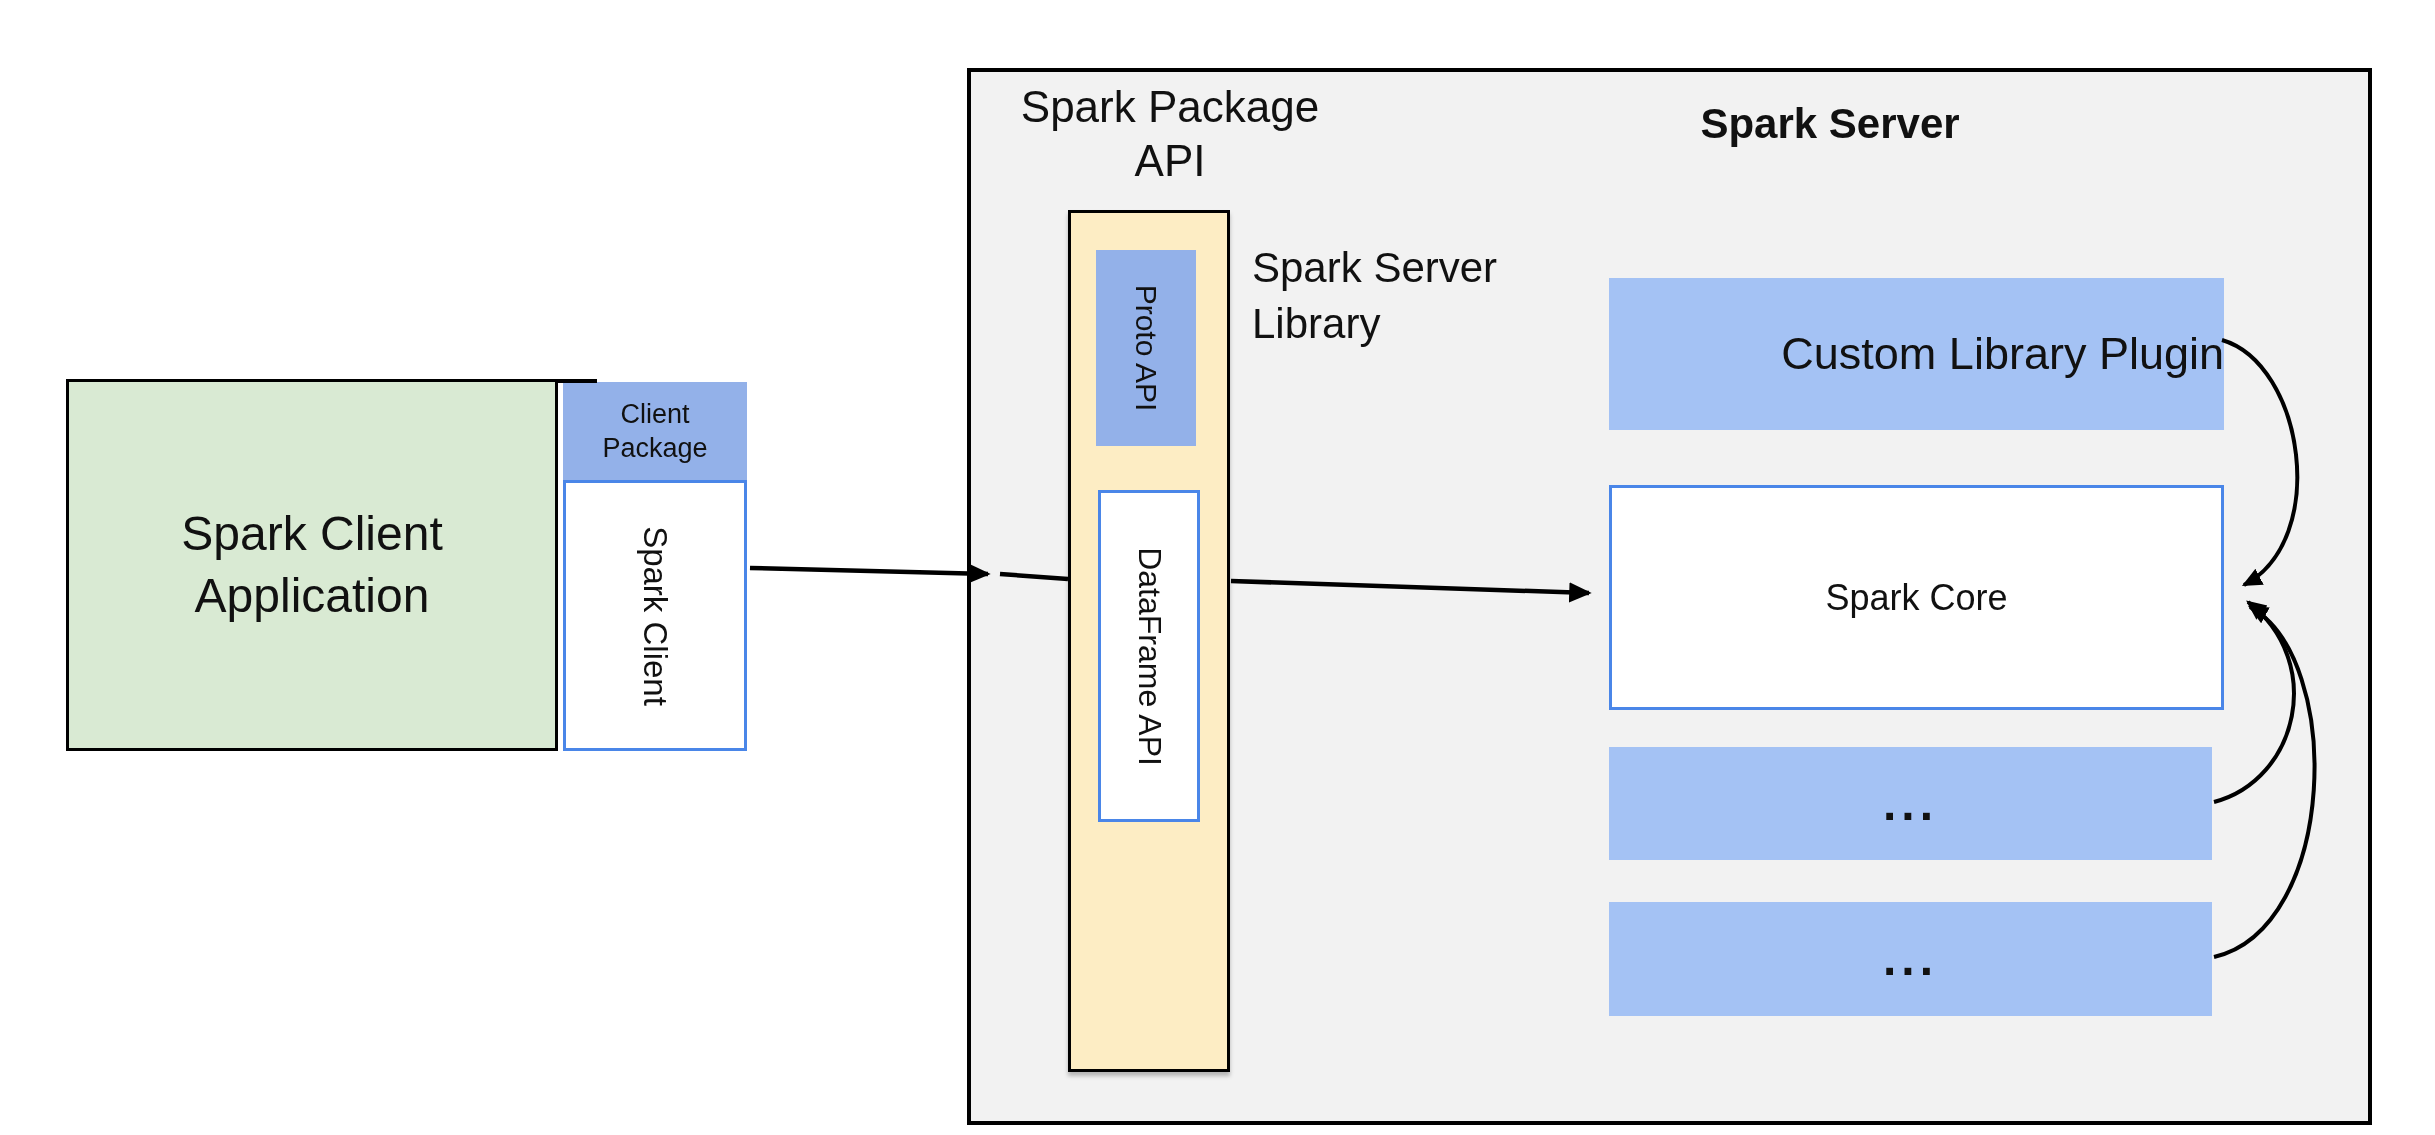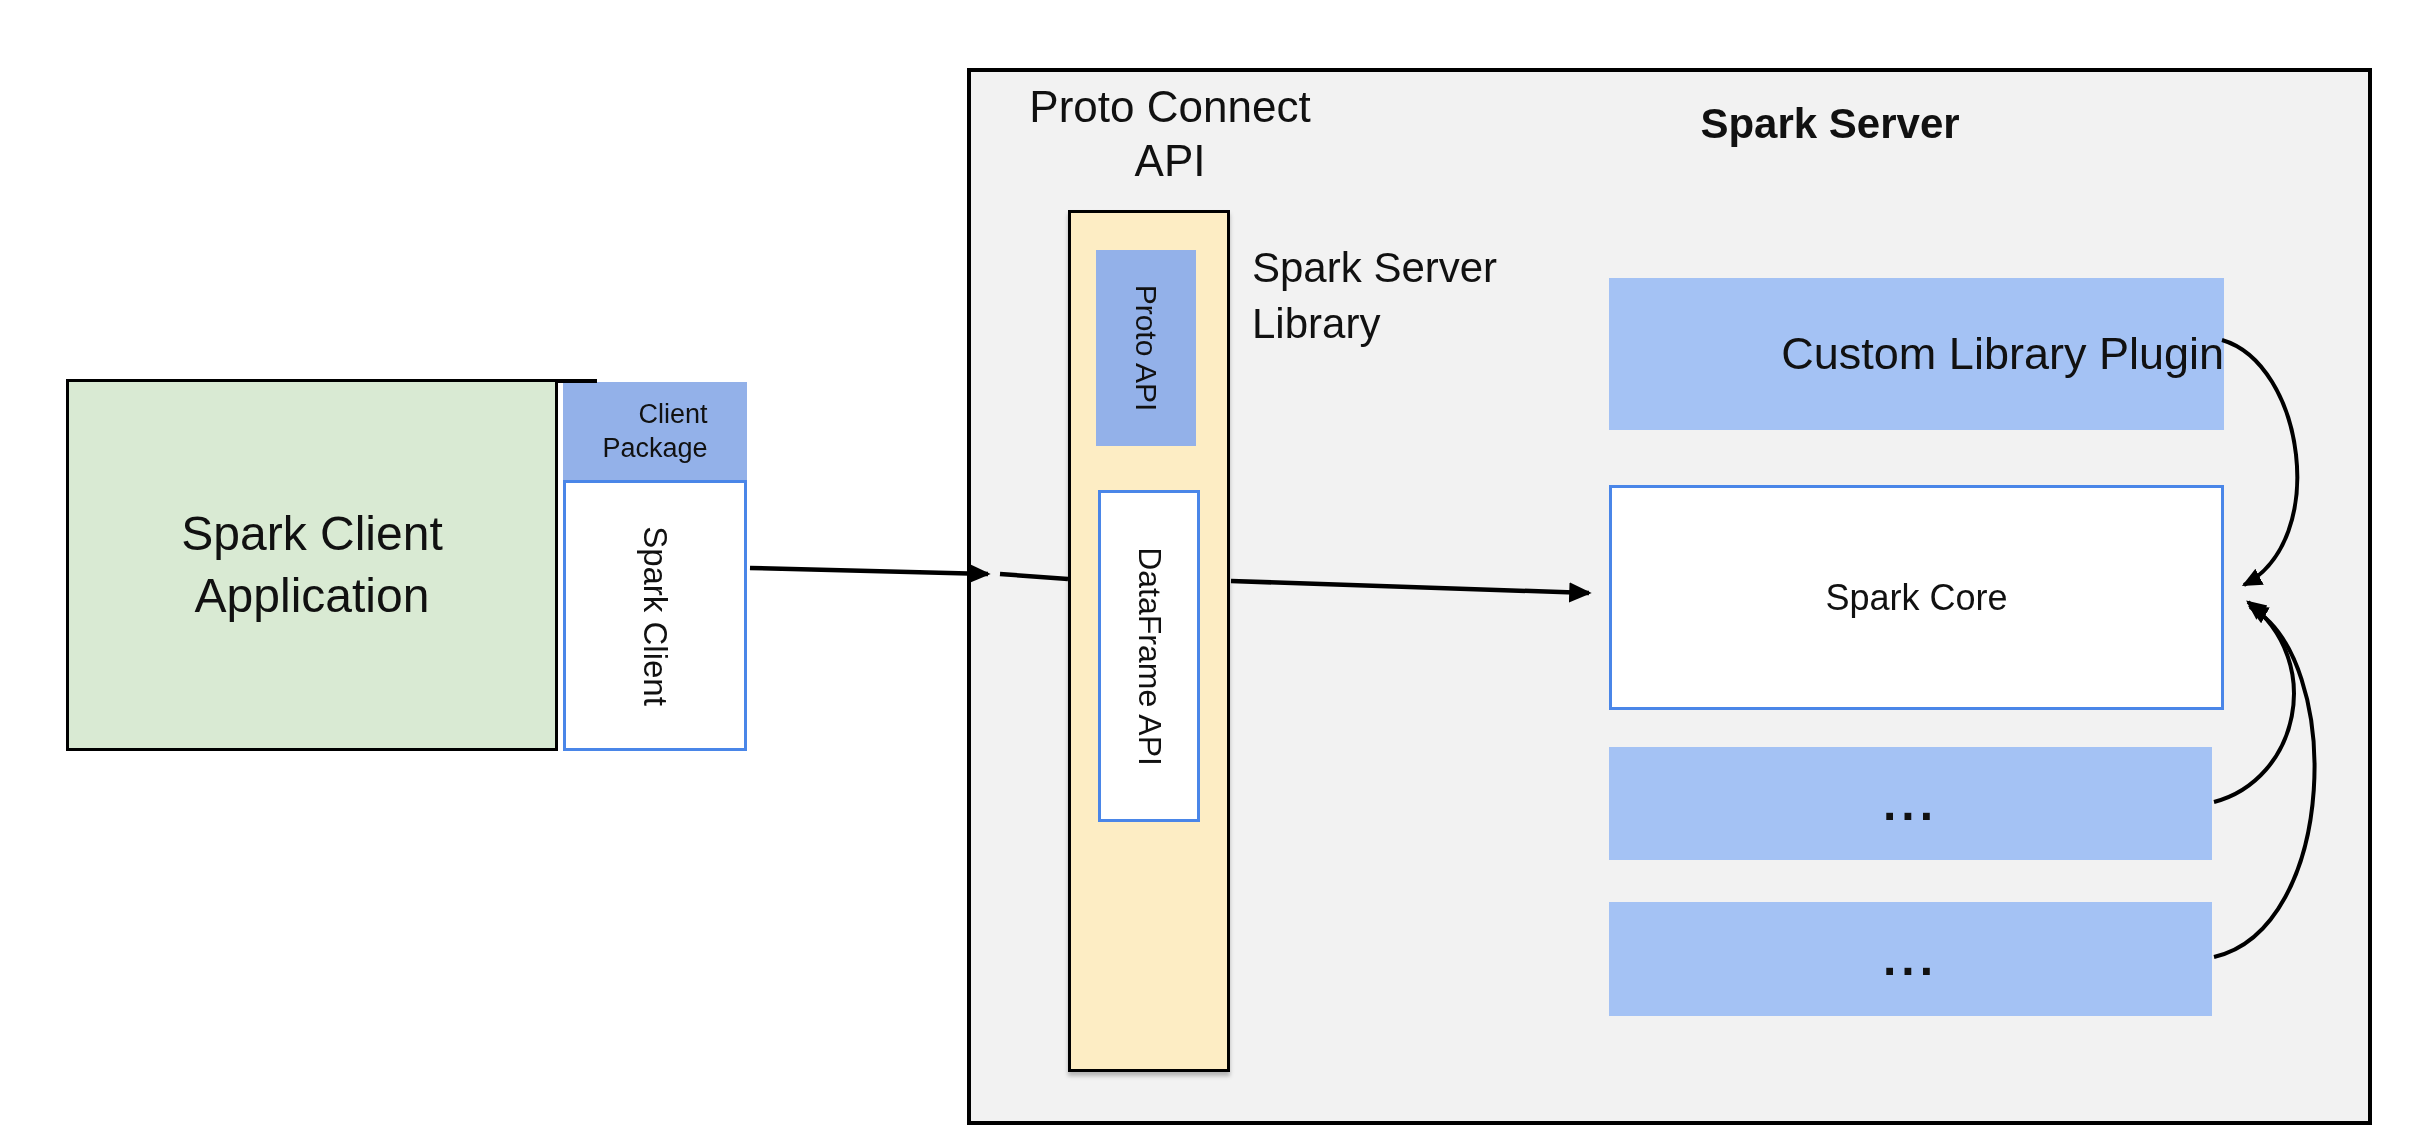--- a/index.html
+++ b/index.html
@@ -50,21 +50,20 @@
   }
   .green-border-overshoot{
     left:556px;top:379px;width:41px;height:4px;
     background:#000;z-index:5;
   }
   .package-box{
     left:563px;top:382px;width:184px;height:98px;
     background:var(--blue-medium,#93b1e9);
     font-size:27px;line-height:34px;
     z-index:3;
-    text-align:right;
   }
   .sdk-box{
     left:563px;top:480px;width:184px;height:271px;
     background:#fff;
     border:3px solid var(--blue-border,#4a86e8);
     z-index:3;
   }
   .vtext{transform:rotate(90deg);white-space:nowrap;}
 
   
@@ -124,21 +123,21 @@
   }
   .arrows marker path{fill:var(--arrow-color,#000);stroke:none;}
 </style>
 </head>
 <body>
 
 <div class="canvas">
 
   <div class="abs server-panel"></div>
 
-  <div class="abs connect-heading preline">Proto Connect
+  <div class="abs connect-heading preline">Spark Package
 API</div>
 
   <div class="abs server-title">Spark Server</div>
 
   <div class="abs library-label preline">Spark Server
 Library</div>
 
   <div class="abs green-box flexc">
     <span class="preline">Spark Client
 Application</span>

